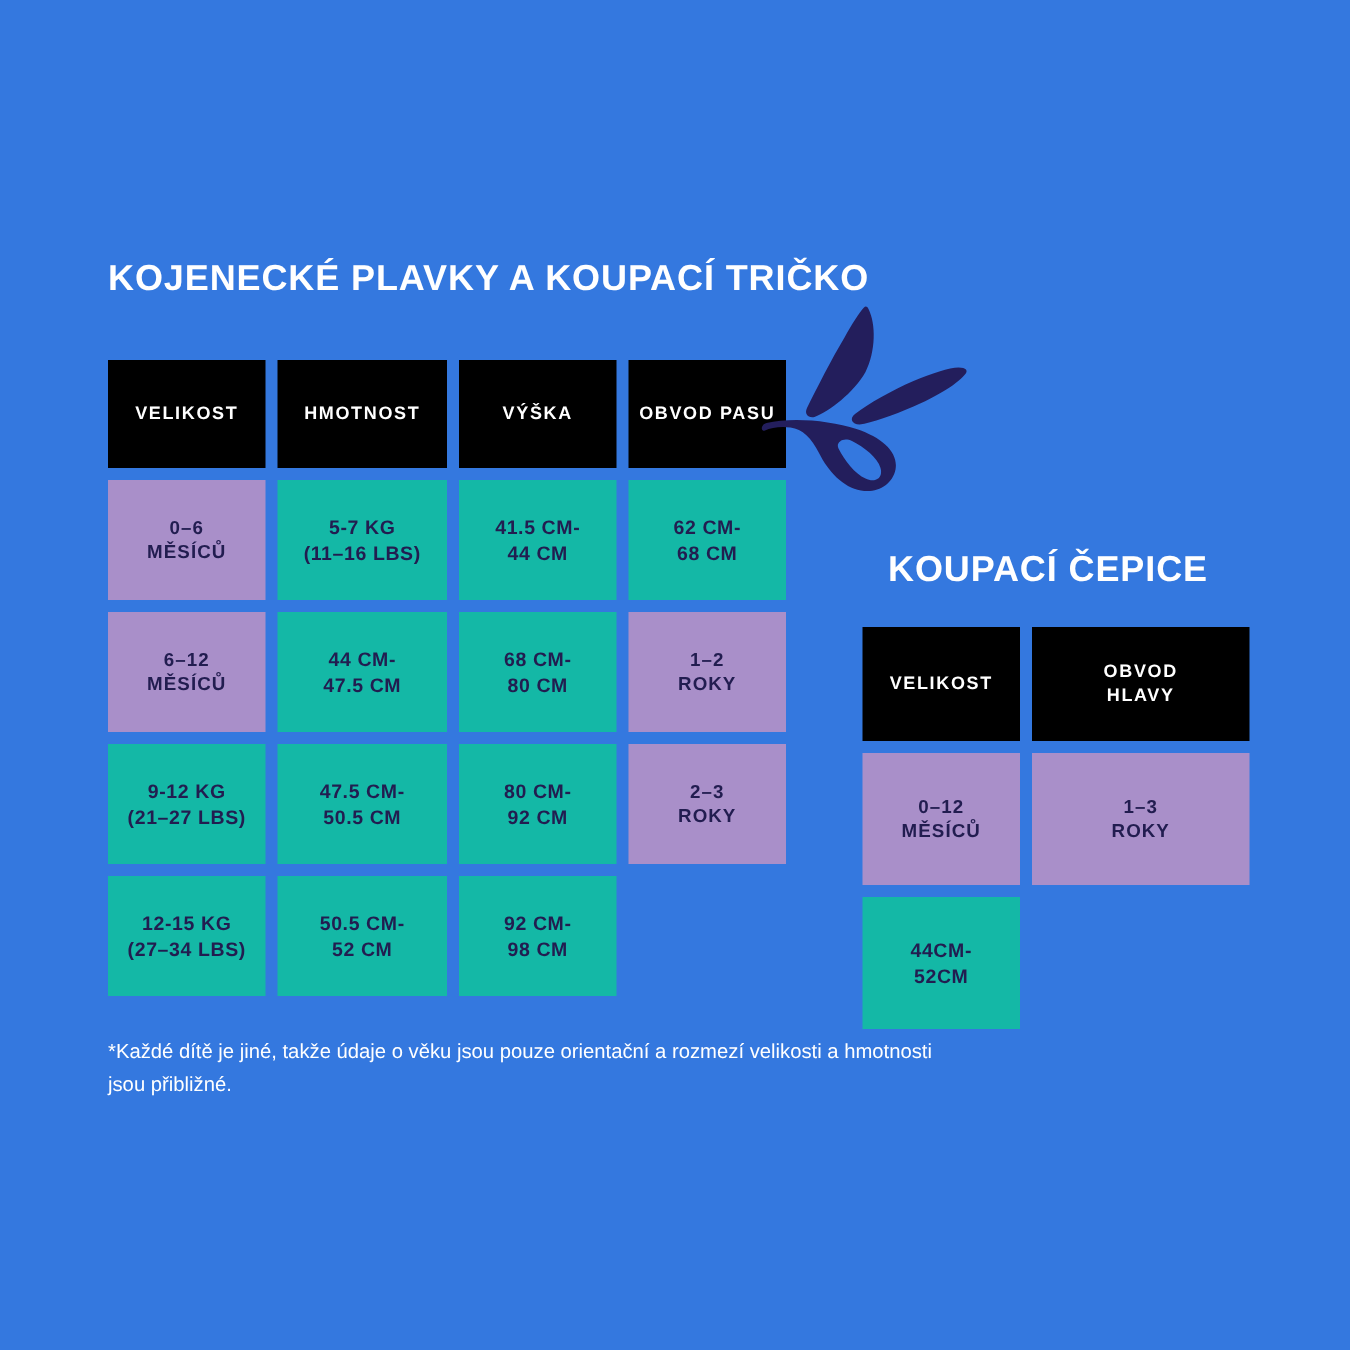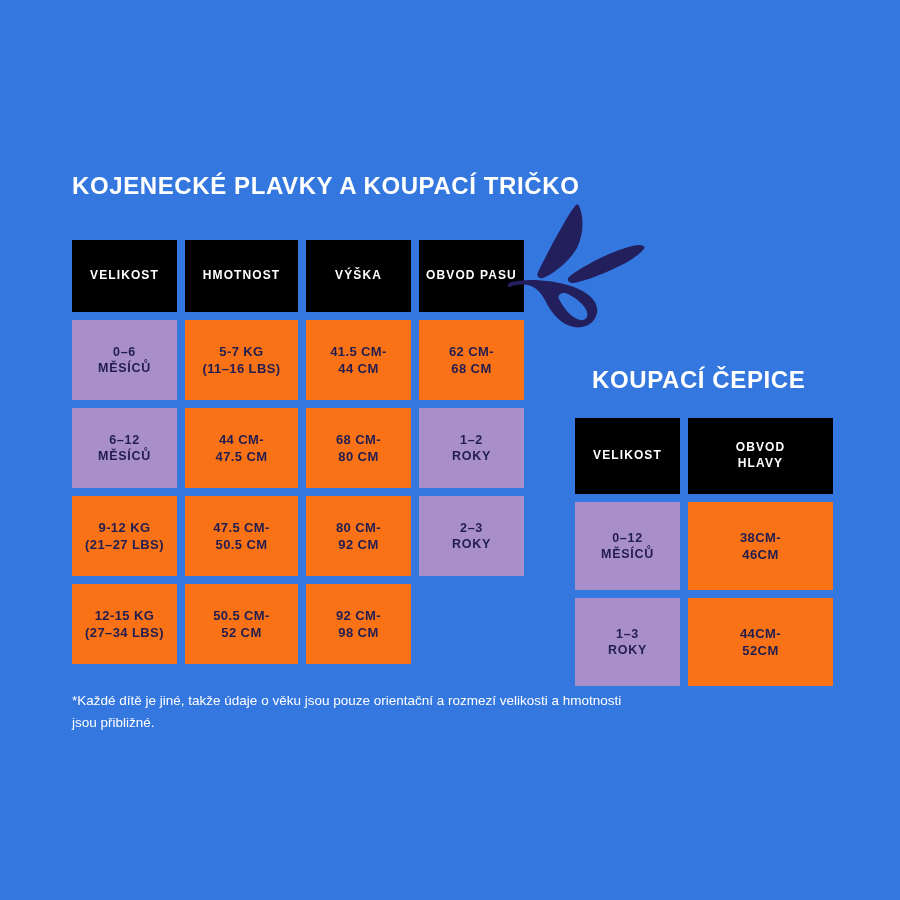--- a/index.html
+++ b/index.html
@@ -70,21 +70,21 @@
     margin-top: 12px;
   }
   .cell.sizecol {
     background: #a98fc9;
     color: #221d50;
     font-weight: bold;
     font-size: 12.5px;
     letter-spacing: 0.7px;
   }
   .cell.value {
-    background: #f97316;
+    background: #14b8a6;
     color: #221d50;
     font-weight: bold;
     font-size: 13px;
     letter-spacing: 0.4px;
   }
   .cell span { display: block; }
 
   
   #footnote {
     position: absolute;
@@ -237,26 +237,20 @@
         <span>HLAVY</span>
       </div>
     </div>
 
     <div class="cell sizecol">
       <div>
         <span>0–12</span>
         <span>MĚSÍCŮ</span>
       </div>
     </div>
-    <div class="cell value">
-      <div>
-        <span>38CM-</span>
-        <span>46CM</span>
-      </div>
-    </div>
 
     <div class="cell sizecol">
       <div>
         <span>1–3</span>
         <span>ROKY</span>
       </div>
     </div>
     <div class="cell value">
       <div>
         <span>44CM-</span>

